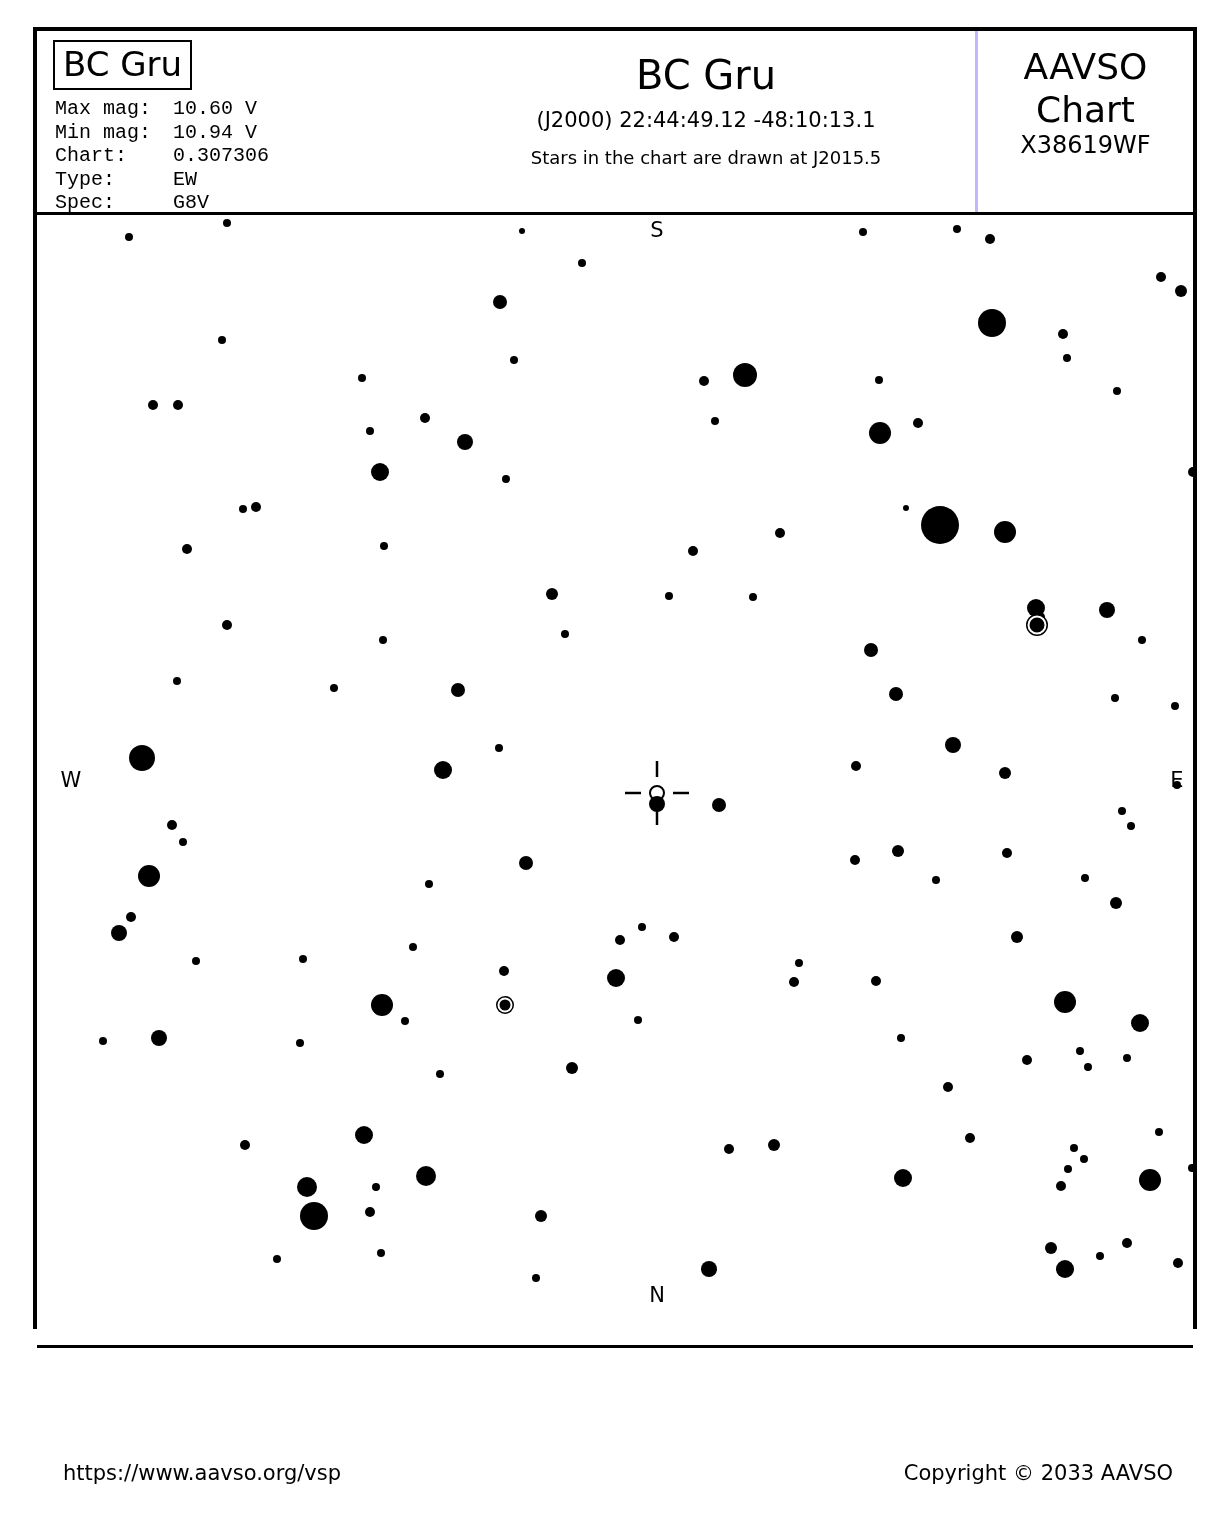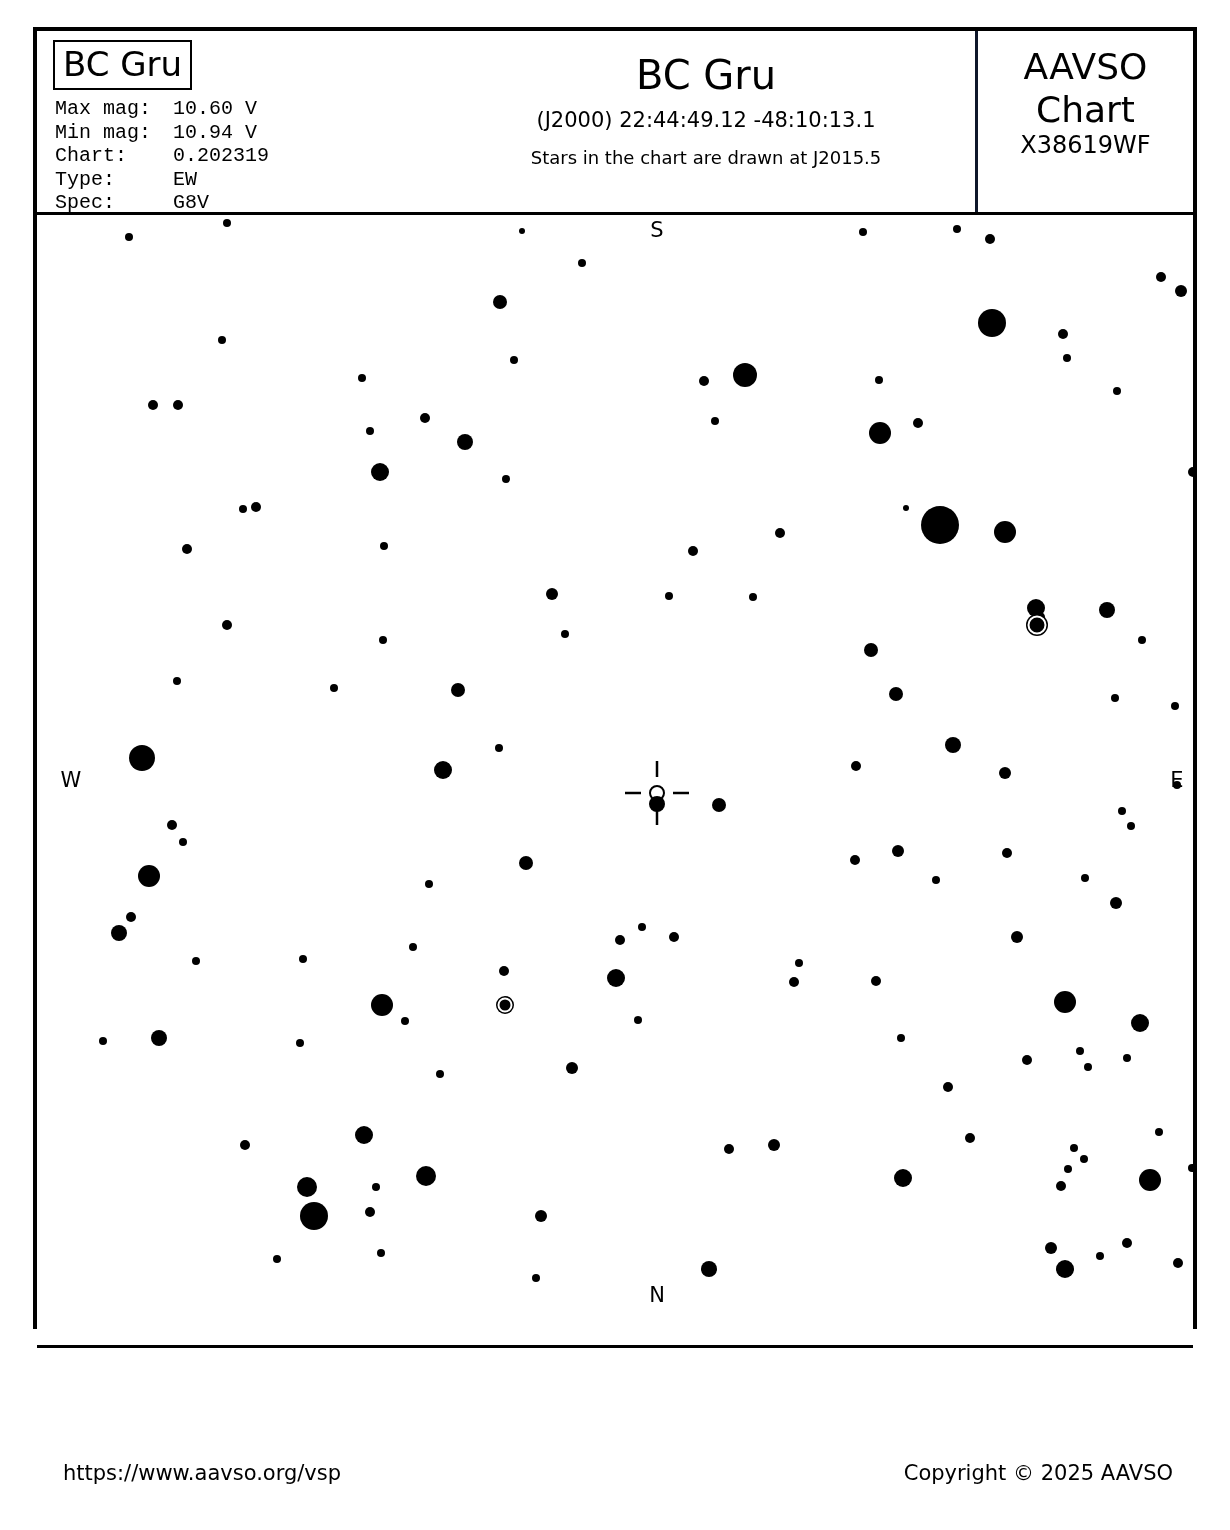--- a/index.html
+++ b/index.html
@@ -100,21 +100,21 @@
     line-height: 22px;
     color: #000;
   }
   .header-right {
     position: absolute;
     right: 0;
     top: 0;
     width: 218px;
     height: 100%;
     box-sizing: border-box;
-    border-left: 3px solid #0f172a;
+    border-left: 3px solid #c4b5fd;
     text-align: center;
   }
   .aavso-label {
     margin-top: 14px;
     font-size: 36px;
     line-height: 43px;
     color: #000;
   }
   .chart-id {
     font-size: 24px;
@@ -198,21 +198,21 @@
       <div class="header-left">
         <div class="star-badge">BC Gru</div>
         <div class="info-table">
           <span class="info-row">
             <span class="info-label">Max mag:</span><span class="info-value">10.60 V</span>
           </span>
           <span class="info-row">
             <span class="info-label">Min mag:</span><span class="info-value">10.94 V</span>
           </span>
           <span class="info-row">
-            <span class="info-label">Chart:</span><span class="info-value">0.202319</span>
+            <span class="info-label">Chart:</span><span class="info-value">0.307306</span>
           </span>
           <span class="info-row">
             <span class="info-label">Type:</span><span class="info-value">EW</span>
           </span>
           <span class="info-row">
             <span class="info-label">Spec:</span><span class="info-value">G8V</span>
           </span>
         </div>
       </div>
 
@@ -398,18 +398,18 @@
           <text id="dir-s" class="dir-label" text-anchor="middle" x="620" y="22">S</text>
           <text id="dir-e" class="dir-label" text-anchor="middle" x="1140" y="572">E</text>
           <text id="dir-w" class="dir-label" text-anchor="middle" x="34" y="572">W</text>
         </g>
       </svg>
     </div>
 
     <div class="footer">
       <div class="footer-bottom">
         <div class="vsp-url">https://www.aavso.org/vsp</div>
-        <div class="copyright">Copyright © 2025 AAVSO</div>
+        <div class="copyright">Copyright © 2033 AAVSO</div>
       </div>
     </div>
 
   </div>
 </div>
 
 </body></html>

